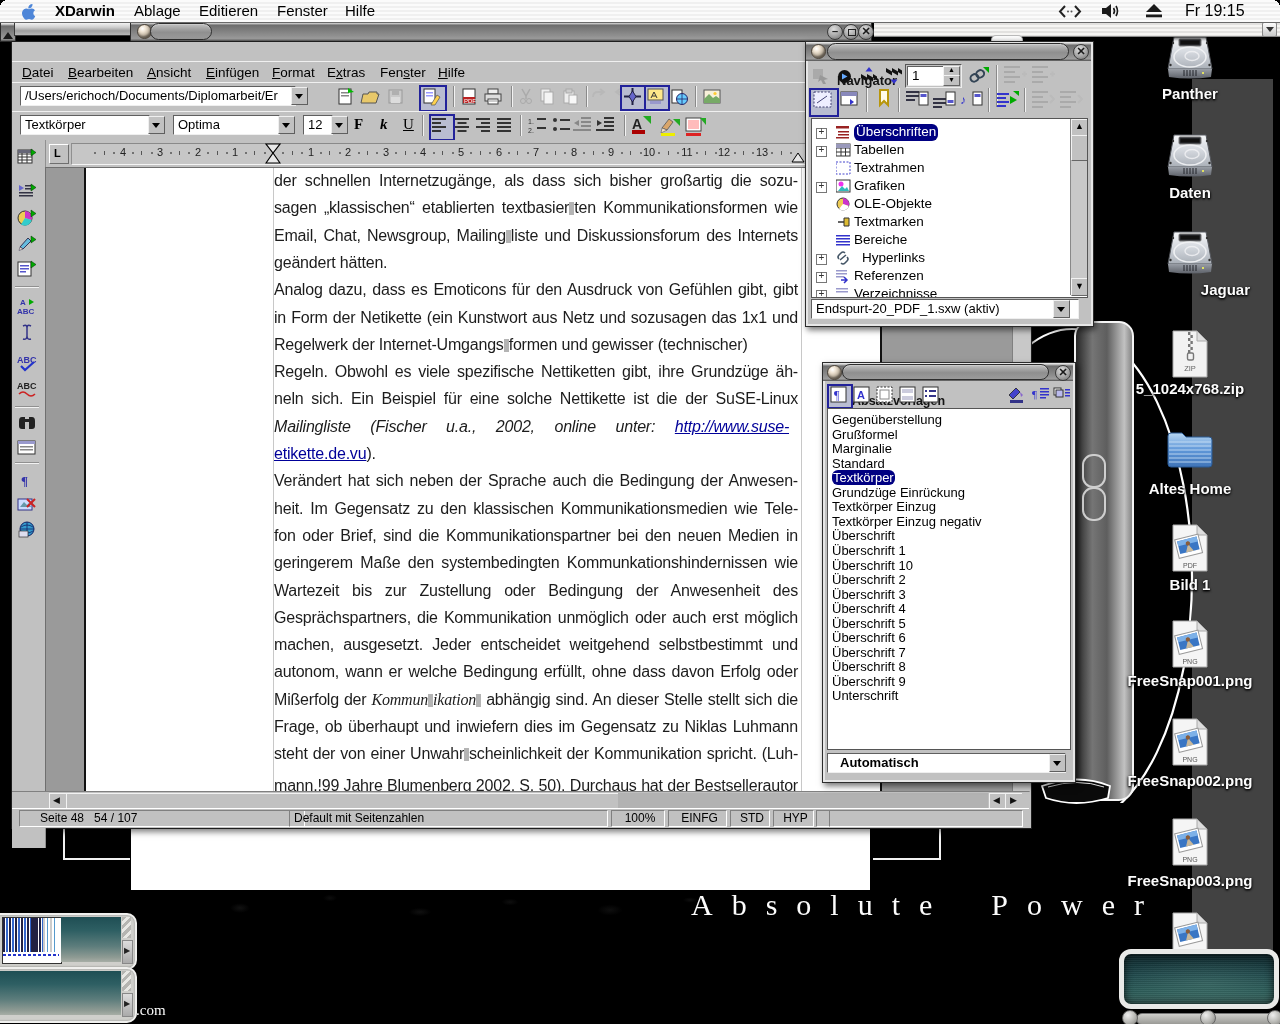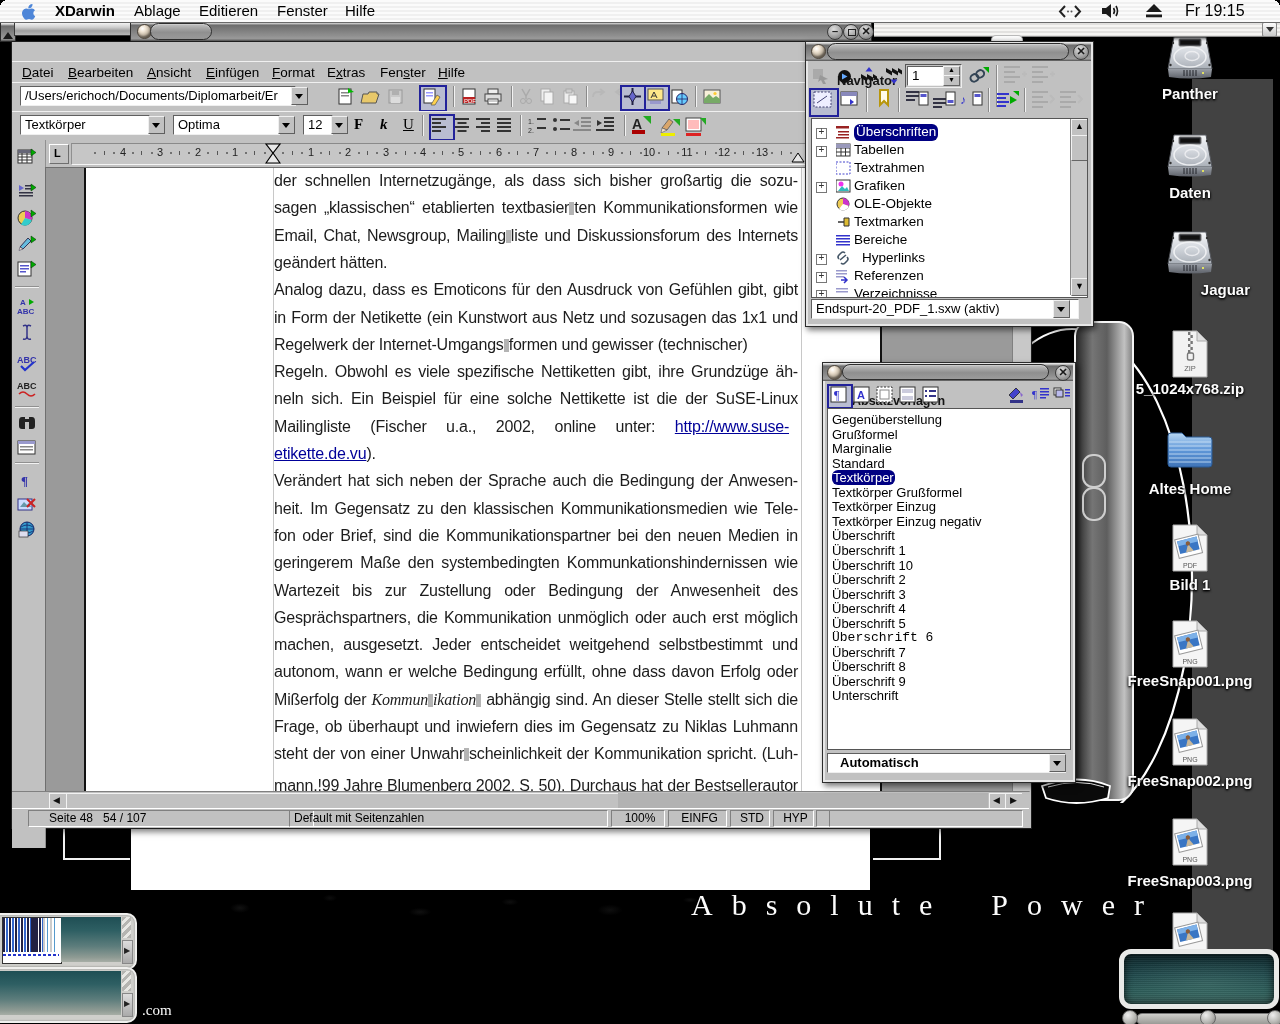--- a/index.html
+++ b/index.html
@@ -653,21 +653,21 @@
     <div id="dtext" class="abs" style="left:228px;top:0;width:530px;height:624px;">
           <div class="dl" style="top:4.0px;word-spacing:4.06px;">der schnellen Internetzugänge, als dass sich bisher großartig die sozu-</div>
           <div class="dl" style="top:31.3px;word-spacing:3.08px;">sagen „klassischen“ etablierten textbasier<span class="gm"></span>ten Kommunikationsformen wie</div>
           <div class="dl" style="top:58.6px;word-spacing:1.98px;">Email, Chat, Newsgroup, Mailing<span class="gm"></span>liste und Diskussionsforum des Internets</div>
           <div class="dl" style="top:85.9px;">geändert hätten.</div>
           <div class="dl" style="top:113.2px;word-spacing:1.54px;">Analog dazu, dass es Emoticons für den Ausdruck von Gefühlen gibt, gibt</div>
           <div class="dl" style="top:140.5px;word-spacing:0.83px;">in Form der Netikette (ein Kunstwort aus Netz und sozusagen das 1x1 und</div>
           <div class="dl" style="top:167.8px;">Regelwerk der Internet-Umgangs<span class="gm"></span>formen und gewisser (technischer)</div>
           <div class="dl" style="top:195.1px;word-spacing:2.70px;">Regeln. Obwohl es viele spezifische Nettiketten gibt, ihre Grundzüge äh-</div>
           <div class="dl" style="top:222.4px;word-spacing:3.61px;">neln sich. Ein Beispiel für eine solche Nettikette ist die der SuSE-Linux</div>
-          <div class="dl" style="top:249.7px;word-spacing:15.34px;">Mailingliste (Fischer u.a., 2002, online unter: <span class="lk">http://www.suse-</span></div>
+          <div class="dl" style="top:249.7px;word-spacing:15.34px;font-style:italic;">Mailingliste (Fischer u.a., 2002, online unter: <span class="lk">http://www.suse-</span></div>
           <div class="dl" style="top:277.0px;"><span class="lk">etikette.de.vu</span>).</div>
           <div class="dl" style="top:304.3px;word-spacing:1.99px;">Verändert hat sich neben der Sprache auch die Bedingung der Anwesen-</div>
           <div class="dl" style="top:331.6px;word-spacing:2.65px;">heit. Im Gegensatz zu den klassischen Kommunikationsmedien wie Tele-</div>
           <div class="dl" style="top:358.9px;word-spacing:2.48px;">fon oder Brief, sind die Kommunikationspartner bei den neuen Medien in</div>
           <div class="dl" style="top:386.2px;word-spacing:3.17px;">geringerem Maße den systembedingten Kommunkationshindernissen wie</div>
           <div class="dl" style="top:413.5px;word-spacing:8.67px;">Wartezeit bis zur Zustellung oder Bedingung der Anwesenheit des</div>
           <div class="dl" style="top:440.8px;word-spacing:1.87px;">Gesprächspartners, die Kommunikation unmöglich oder auch erst möglich</div>
           <div class="dl" style="top:468.1px;word-spacing:5.07px;">machen, ausgesetzt. Jeder entscheidet weitgehend selbstbestimmt und</div>
           <div class="dl" style="top:495.4px;word-spacing:1.77px;">autonom, wann er welche Bedingung erfüllt, ohne dass davon Erfolg oder</div>
           <div class="dl" style="top:522.7px;word-spacing:0.78px;">Mißerfolg der <span style="font-family:'Liberation Serif',serif;font-style:italic;">Kommun<span class="gm"></span>ikation</span><span class="gm"></span> abhängig sind. An dieser Stelle stellt sich die</div>
@@ -688,21 +688,21 @@
         <div class="abs" style="left:977px;top:1px;width:16px;height:15px;background:#c1c1c1;border:1px solid;border-color:#f2f2f2 #666 #666 #f2f2f2;">
           <span style="position:absolute;left:3px;top:1px;font-size:9px;color:#111;">◀</span>
         </div>
         <div class="abs" style="left:993px;top:1px;width:16px;height:15px;background:#c1c1c1;border:1px solid;border-color:#f2f2f2 #666 #666 #f2f2f2;">
           <span style="position:absolute;left:4px;top:1px;font-size:9px;color:#111;">▶</span>
         </div>
         <div class="abs" style="left:1010px;top:1px;width:7px;height:15px;background:#c1c1c1;"></div>
       </div>
 
   <div class="abs" id="sbar" style="left:0;top:766px;width:1017px;height:19px;background:#c1c1c1;border-top:1px solid #fff;">
-    <div class="sfld" style="left:16px;top:1px;width:264px;height:15px;padding-left:20px;">Seite 48&nbsp;&nbsp;&nbsp;54 / 107</div>
+    <div class="sfld" style="left:7px;top:1px;width:264px;height:15px;padding-left:20px;">Seite 48&nbsp;&nbsp;&nbsp;54 / 107</div>
     <div class="sfld" style="left:277px;top:1px;width:313px;height:15px;">Default mit Seitenzahlen</div>
     <div class="sfld" style="left:599px;top:1px;width:48px;height:15px;text-align:center;">100%</div>
     <div class="sfld" style="left:656px;top:1px;width:53px;height:15px;text-align:center;">EINFG</div>
     <div class="sfld" style="left:718px;top:1px;width:34px;height:15px;text-align:center;">STD</div>
     <div class="sfld" style="left:761px;top:1px;width:35px;height:15px;text-align:center;">HYP</div>
     <div class="sfld" style="left:804px;top:1px;width:8px;height:15px;"></div>
     <div class="sfld" style="left:817px;top:1px;width:188px;height:15px;"></div>
   </div>
 </div>
 
@@ -988,31 +988,31 @@
             <rect x="12" y="9" width="5" height="1.5"></rect>
           </g>
         </svg>
       </div>
   <div class="abs" style="left:4px;top:45px;width:242px;height:340px;background:#fff;border:1px solid #555;overflow:hidden;" id="stylist">
         <div class="pli" style="left:4px;top:3.0px;font-size:13px;">Gegenüberstellung</div>
         <div class="pli" style="left:4px;top:17.6px;font-size:13px;">Grußformel</div>
         <div class="pli" style="left:4px;top:32.1px;font-size:13px;">Marginalie</div>
         <div class="pli" style="left:4px;top:46.7px;font-size:13px;">Standard</div>
         <div class="pli" style="left:4px;top:61.2px;font-size:13px;background:#000082;color:#fff;padding:0 1px;">Textkörper</div>
-        <div class="pli" style="left:4px;top:75.8px;font-size:13px;">Textkörper Grußformel</div>
+        <div class="pli" style="left:4px;top:75.8px;font-size:13px;">Grundzüge Einrückung</div>
         <div class="pli" style="left:4px;top:90.3px;font-size:13px;">Textkörper Einzug</div>
         <div class="pli" style="left:4px;top:104.9px;font-size:13px;">Textkörper Einzug negativ</div>
         <div class="pli" style="left:4px;top:119.4px;font-size:13px;">Überschrift</div>
         <div class="pli" style="left:4px;top:134.0px;font-size:13px;">Überschrift 1</div>
         <div class="pli" style="left:4px;top:148.5px;font-size:13px;">Überschrift 10</div>
         <div class="pli" style="left:4px;top:163.1px;font-size:13px;">Überschrift 2</div>
         <div class="pli" style="left:4px;top:177.6px;font-size:13px;">Überschrift 3</div>
         <div class="pli" style="left:4px;top:192.2px;font-size:13px;">Überschrift 4</div>
         <div class="pli" style="left:4px;top:206.7px;font-size:13px;">Überschrift 5</div>
-        <div class="pli" style="left:4px;top:221.2px;font-size:13px;font-family:Liberation Mono, monospace;">Überschrift 6</div>
+        <div class="pli" style="left:4px;top:221.2px;font-size:13px;">Überschrift 6</div>
         <div class="pli" style="left:4px;top:235.8px;font-size:13px;">Überschrift 7</div>
         <div class="pli" style="left:4px;top:250.4px;font-size:13px;">Überschrift 8</div>
         <div class="pli" style="left:4px;top:264.9px;font-size:13px;">Überschrift 9</div>
         <div class="pli" style="left:4px;top:279.4px;font-size:13px;">Unterschrift</div>
       </div>
   <div class="fld" style="left:4px;top:390px;width:225px;height:18px;line-height:18px;padding-left:12px;font-weight:bold;">Automatisch</div>
   <div class="drop" style="left:226px;top:391px;height:16px;"></div>
 </div>
 
 <div id="blbars">
@@ -1029,21 +1029,21 @@
           <span style="position:absolute;left:1px;top:5px;font-size:8px;color:#222;">▶</span>
         </div>
       </div>
       <div class="abs" style="left:-4px;top:967px;width:137px;height:52px;border:2px solid #f0f0ee;border-radius:0 10px 10px 0;box-shadow:0 1px 3px rgba(0,0,0,.7),inset 0 0 2px #888;background:#cfcfcb;">
         <div class="abs" style="left:2px;top:2px;width:121px;height:44px;background:linear-gradient(180deg,#1f4e54 0%,#2e5f63 30%,#5d7d7c 65%,#8f9b94 90%,#a7aea6 100%);"></div>
         <div class="abs" style="left:124px;top:2px;width:9px;height:20px;background:repeating-linear-gradient(135deg,#b5b5b1 0 3px,#e8e8e4 3px 6px);"></div>
         <div class="abs" style="left:124px;top:24px;width:9px;height:22px;background:linear-gradient(#ddd,#aaa);border:1px solid #888;">
           <span style="position:absolute;left:1px;top:5px;font-size:8px;color:#222;">▶</span>
         </div>
       </div>
-      <div class="abs" style="left:136px;top:1002px;font-family:'Liberation Serif',serif;font-size:15px;color:rgba(255,255,255,0.99);margin-left:6px;">.com</div>
+      <div class="abs" style="left:136px;top:1002px;font-family:'Liberation Serif',serif;font-size:15px;color:rgba(255,255,255,0.99);">.com</div>
     </div>
 
 <div id="brwin">
       <div class="abs" style="left:1119px;top:949px;width:150px;height:50px;border:5px solid #e9e9e7;border-radius:12px;box-shadow:0 0 4px rgba(0,0,0,.8),inset 0 0 3px #777;background:radial-gradient(90% 70% at 55% 60%,rgba(90,140,130,.35),rgba(0,0,0,0) 75%),linear-gradient(180deg,#0f282c 0%,#1d4549 40%,#2a5a57 75%,#3a645e 100%);box-shadow:inset 0 0 9px rgba(0,0,0,.85);overflow:hidden;">
         <div class="abs" style="left:0;top:0;width:150px;height:50px;background:repeating-linear-gradient(180deg,rgba(255,255,255,.04) 0 1px,rgba(0,0,0,.08) 1px 2px);"></div>
       </div>
       <div class="abs" style="left:1136px;top:1013px;width:144px;height:10px;background:linear-gradient(#cfcfcb,#9a9a96);border:1px solid #777;border-radius:6px;"></div>
       <div class="abs" style="left:1122px;top:1010px;width:14px;height:14px;border-radius:50%;background:radial-gradient(circle at 35% 30%,#eee,#b5b5b1 55%,#787874);border:1px solid #666;"></div>
       <div class="abs" style="left:1200px;top:1010px;width:14px;height:14px;border-radius:50%;background:radial-gradient(circle at 35% 30%,#eee,#b5b5b1 55%,#787874);border:1px solid #666;"></div>
       <div class="abs" style="left:1267px;top:1010px;width:14px;height:14px;border-radius:50%;background:radial-gradient(circle at 35% 30%,#eee,#b5b5b1 55%,#787874);border:1px solid #666;"></div>

